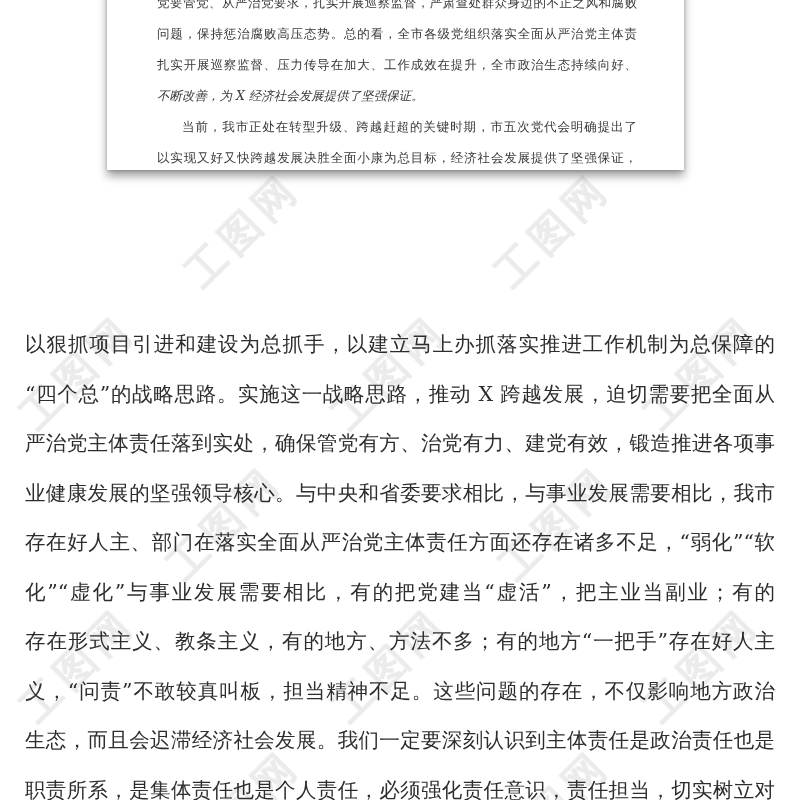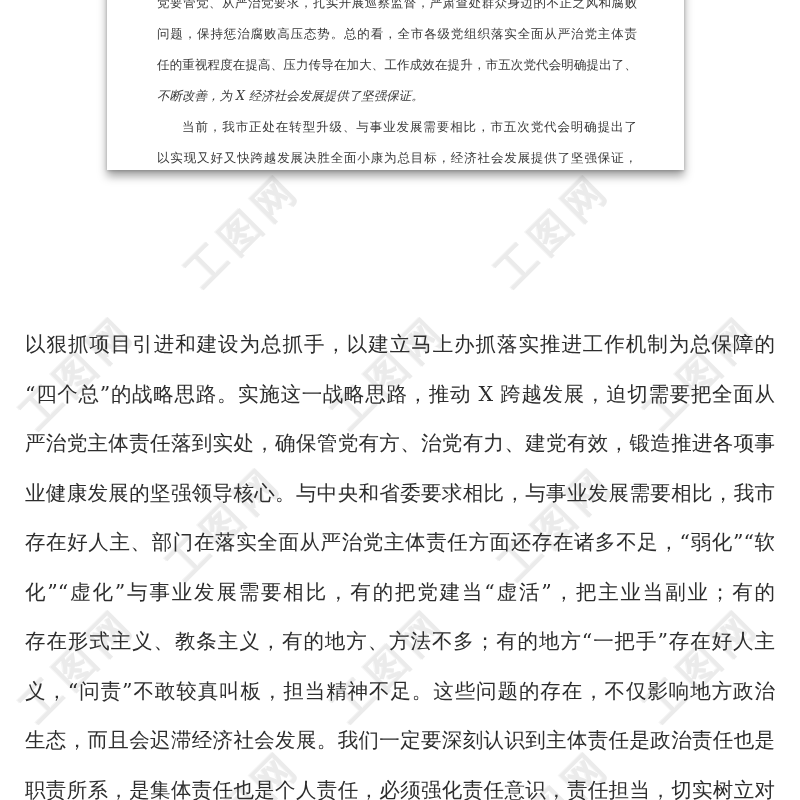--- a/index.html
+++ b/index.html
@@ -100,23 +100,23 @@
       <span class="wm" style="left: 390px; top: 665px; color: rgb(235, 235, 235);">工图网</span>
       <span class="wm" style="left: 702px; top: 665px; color: rgb(235, 235, 235);">工图网</span>
       <span class="wm" style="left: 243px; top: 807px; color: rgb(235, 235, 235);">工图网</span>
       <span class="wm" style="left: 553px; top: 807px; color: rgb(235, 235, 235);">工图网</span>
     </div>
 
   <div id="page-top">
     <div class="page-text">
       <div class="line">党要管党、从严治党要求，扎实开展巡察监督，严肃查处群众身边的不正之风和腐败</div>
       <div class="line">问题，保持惩治腐败高压态势。总的看，全市各级党组织落实全面从严治党主体责</div>
-      <div class="line">任的重视程度在提高、压力传导在加大、工作成效在提升，市五次党代会明确提出了、</div>
+      <div class="line">扎实开展巡察监督、压力传导在加大、工作成效在提升，全市政治生态持续向好、</div>
       <div class="line short">不断改善，为 X 经济社会发展提供了坚强保证。</div>
-      <div class="line indent">当前，我市正处在转型升级、与事业发展需要相比，市五次党代会明确提出了</div>
+      <div class="line indent">当前，我市正处在转型升级、跨越赶超的关键时期，市五次党代会明确提出了</div>
       <div class="line">以实现又好又快跨越发展决胜全面小康为总目标，经济社会发展提供了坚强保证，</div>
     </div>
   </div>
 
   <div id="page-bottom-text">
     <div class="line">以狠抓项目引进和建设为总抓手，以建立马上办抓落实推进工作机制为总保障的</div>
     <div class="line">“四个总”的战略思路。实施这一战略思路，推动 X 跨越发展，迫切需要把全面从</div>
     <div class="line">严治党主体责任落到实处，确保管党有方、治党有力、建党有效，锻造推进各项事</div>
     <div class="line">业健康发展的坚强领导核心。与中央和省委要求相比，与事业发展需要相比，我市</div>
     <div class="line">存在好人主、部门在落实全面从严治党主体责任方面还存在诸多不足，“弱化”“软</div>

